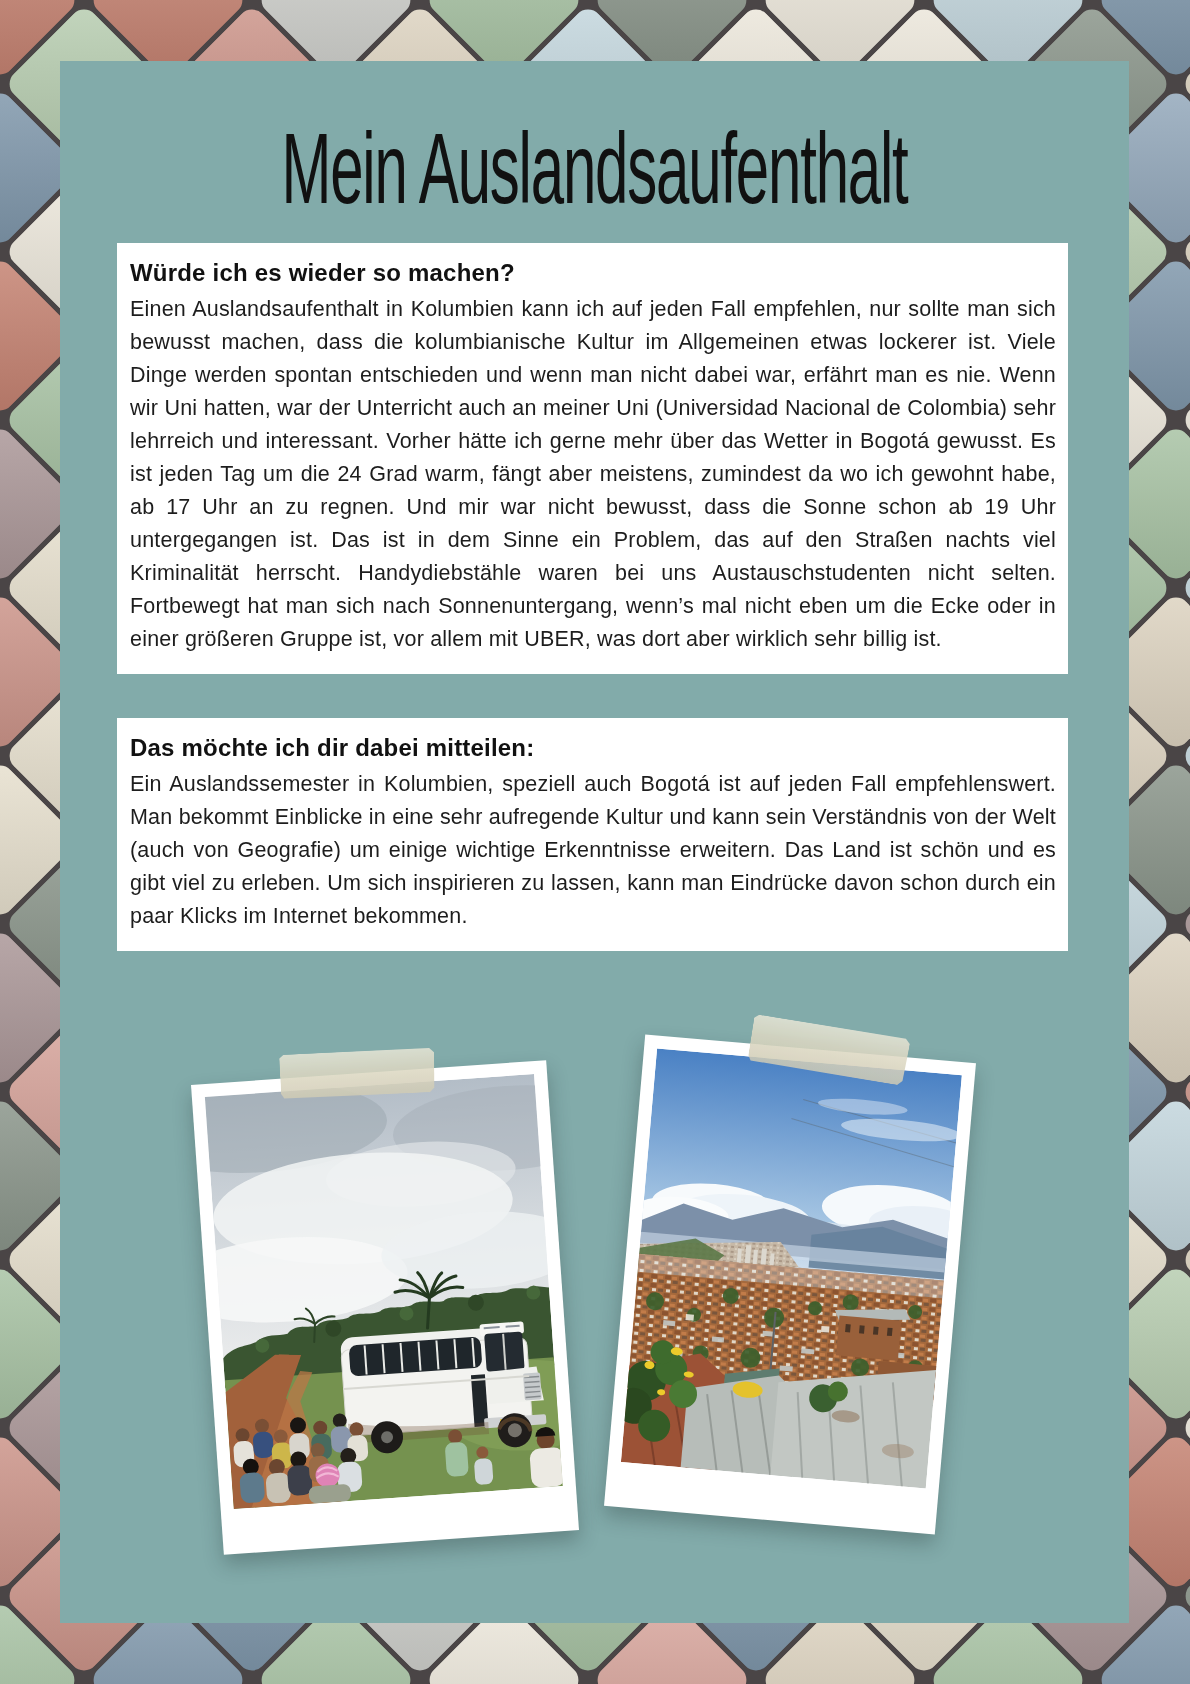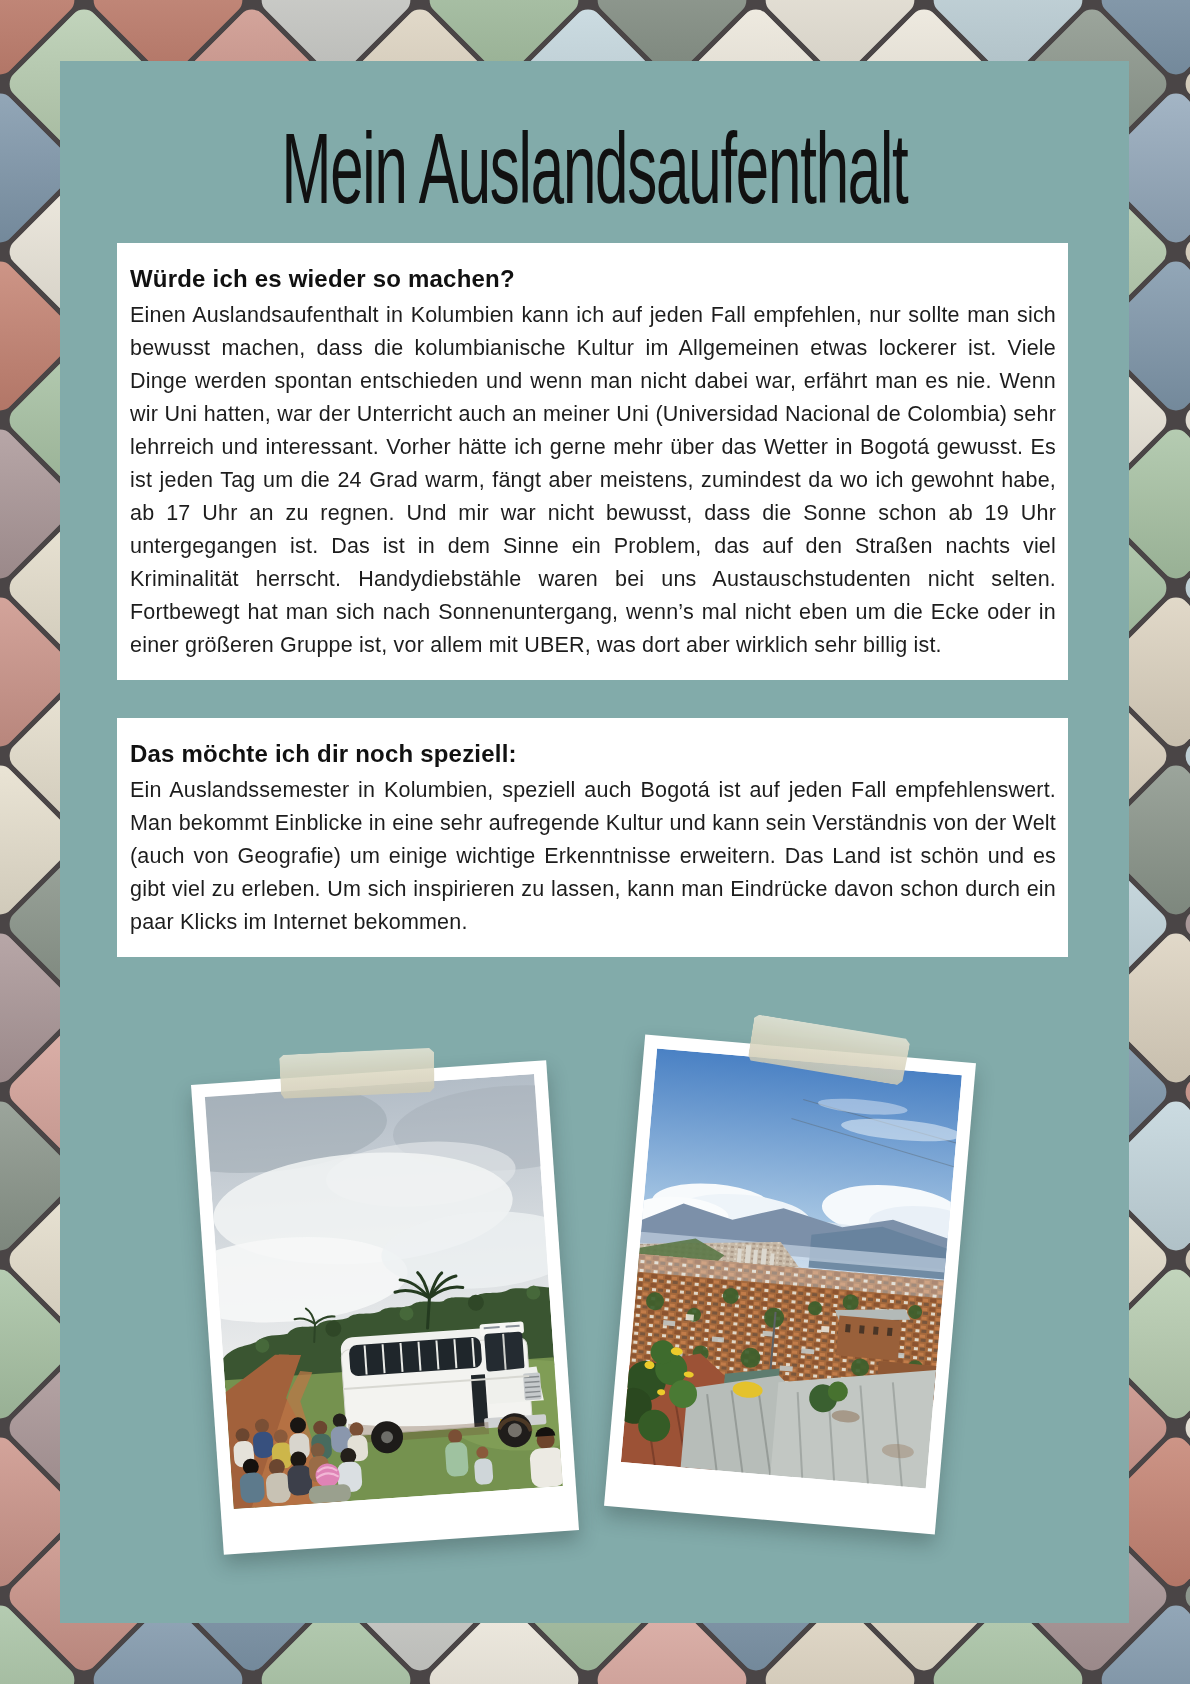--- a/index.html
+++ b/index.html
@@ -7,21 +7,21 @@
   body{font-family:"Liberation Sans",sans-serif;background:#333;}
   .page{position:relative;width:1190px;height:1684px;overflow:hidden;background:var(--grout_color,#4a4546);}
   .tiles{position:absolute;inset:0;}
   .tile{position:absolute;width:114px;height:114px;transform:rotate(45deg);border-radius:15px;
         background-image:linear-gradient(135deg,rgba(255,255,255,.16),rgba(0,0,0,.10));}
   .card{position:absolute;left:60px;top:61px;width:1069px;height:1562px;background:var(--card_bg,#82abaa);}
   .title{position:absolute;top:52px;left:0;width:100%;margin:0;text-align:center;
          font-size:100px;font-weight:400;line-height:1.1;color:var(--title_color,#111);
          letter-spacing:-2px;transform:scaleX(.60);transform-origin:50% 50%;white-space:nowrap;}
   .panel{position:absolute;left:57px;width:951px;box-sizing:border-box;
-         background:var(--panel_bg,#fff);padding:19px 12px 18px 13px;text-align:justify;}
+         background:var(--panel_bg,#fff);padding:13px 12px 18px 13px;text-align:justify;}
   .panel-1{top:182px;}
   .panel-2{top:657px;}
   .panel h2{margin:0 0 3px 0;font-size:24px;line-height:34px;font-weight:700;
             letter-spacing:.2px;color:var(--title_color,#111);text-align:left;}
   .panel p{margin:0;font-size:21.5px;line-height:33px;font-weight:400;
            color:var(--text_color,#1d1d1d);letter-spacing:.2px;}
   .photo{position:absolute;box-sizing:border-box;background:var(--photo_frame,#fff);
          padding:13px 13px 45px 13px;box-shadow:0 10px 20px rgba(20,35,35,.28);z-index:2;}
   .photo-left{left:147px;top:1011px;width:356px;height:471px;transform:rotate(-4deg);}
   .photo-right{left:564px;top:987px;width:332px;height:473px;transform:rotate(5deg);}
@@ -218,21 +218,21 @@
 
   <div class="card">
     <h1 class="title">Mein Auslandsaufenthalt</h1>
 
     <section class="panel panel-1">
       <h2>Würde ich es wieder so machen?</h2>
       <p>Einen Auslandsaufenthalt in Kolumbien kann ich auf jeden Fall empfehlen, nur sollte man sich bewusst machen, dass die kolumbianische Kultur im Allgemeinen etwas lockerer ist. Viele Dinge werden spontan entschieden und wenn man nicht dabei war, erfährt man es nie. Wenn wir Uni hatten, war der Unterricht auch an meiner Uni (Universidad Nacional de Colombia) sehr lehrreich und interessant. Vorher hätte ich gerne mehr über das Wetter in Bogotá gewusst. Es ist jeden Tag um die 24 Grad warm, fängt aber meistens, zumindest da wo ich gewohnt habe, ab 17 Uhr an zu regnen. Und mir war nicht bewusst, dass die Sonne schon ab 19 Uhr untergegangen ist. Das ist in dem Sinne ein Problem, das auf den Straßen nachts viel Kriminalität herrscht. Handydiebstähle waren bei uns Austauschstudenten nicht selten. Fortbewegt hat man sich nach Sonnenuntergang, wenn’s mal nicht eben um die Ecke oder in einer größeren Gruppe ist, vor allem mit UBER, was dort aber wirklich sehr billig ist.</p>
     </section>
 
     <section class="panel panel-2">
-      <h2>Das möchte ich dir noch speziell:</h2>
+      <h2>Das möchte ich dir dabei mitteilen:</h2>
       <p>Ein Auslandssemester in Kolumbien, speziell auch Bogotá ist auf jeden Fall empfehlenswert. Man bekommt Einblicke in eine sehr aufregende Kultur und kann sein Verständnis von der Welt (auch von Geografie) um einige wichtige Erkenntnisse erweitern. Das Land ist schön und es gibt viel zu erleben. Um sich inspirieren zu lassen, kann man Eindrücke davon schon durch ein paar Klicks im Internet bekommen.</p>
     </section>
 
     <figure class="photo photo-left">
       <svg viewBox="0 0 330 413" preserveAspectRatio="none">
         <defs>
           <linearGradient id="lsky" x1="0" y1="0" x2="0" y2="1">
             <stop offset="0" stop-color="#b3bdc7"></stop>
               <stop offset=".55" stop-color="#d6dbdf"></stop>
               <stop offset="1" stop-color="#edeeee"></stop>

